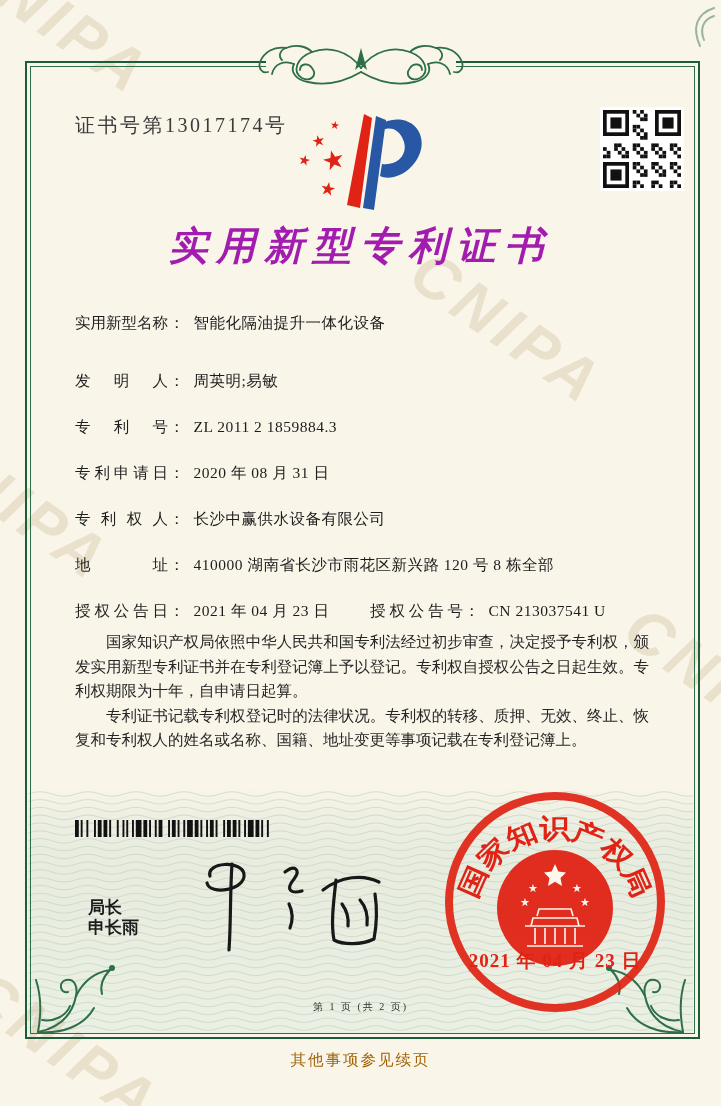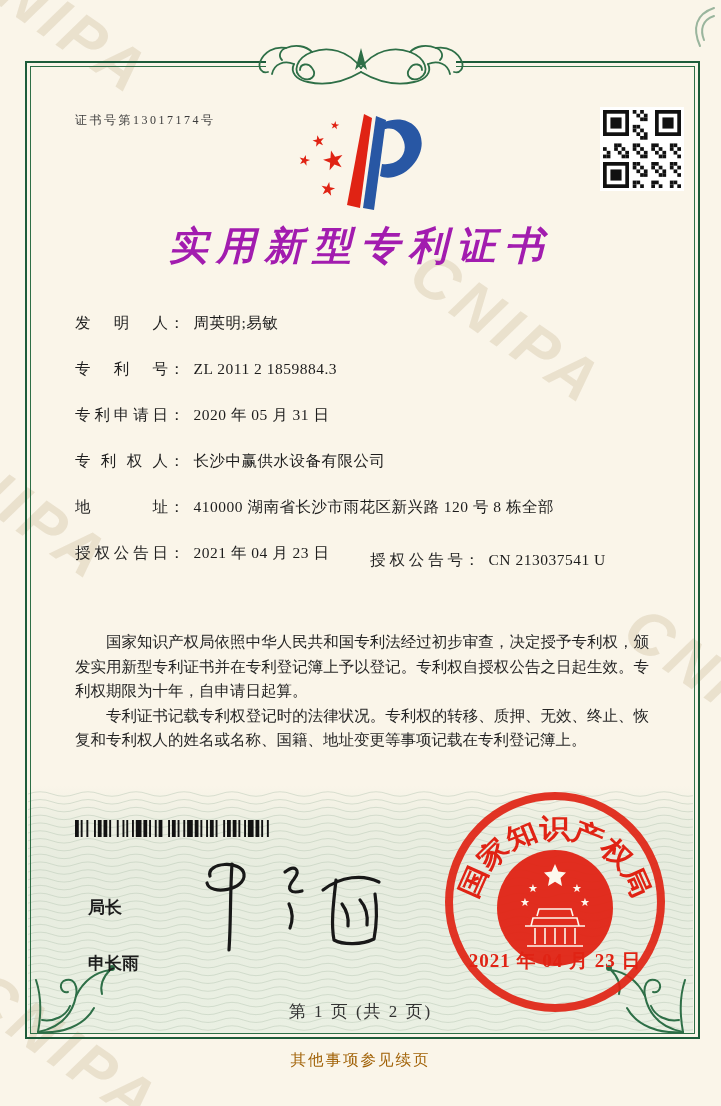--- a/index.html
+++ b/index.html
@@ -17,51 +17,51 @@
   #frame .inner{position:absolute;left:3px;top:3px;right:3px;bottom:3px;border:1px solid #2e6f47;}
 
   
   #band{position:absolute;left:28px;top:786px;width:665px;height:247px;z-index:0;
         background:linear-gradient(180deg,rgba(233,238,227,0) 0%,rgba(228,235,221,.65) 14%,#e7ecdf 34%,#eaf0e3 100%);}
   #band svg{position:absolute;left:0;top:0;}
 
   .orn{position:absolute;z-index:4;}
 
   
-  #certno{position:absolute;left:75px;top:112px;font-size:12px;letter-spacing:2.5px;color:#3b3b3b;z-index:4;}
+  #certno{position:absolute;left:75px;top:112px;font-size:20px;letter-spacing:2.5px;color:#3b3b3b;z-index:4;}
   #logo{position:absolute;left:292px;top:108px;width:136px;height:106px;z-index:4;}
   .lstar{position:absolute;color:#e02314;line-height:1;z-index:4;}
   #qr{position:absolute;left:600px;top:107px;width:78px;height:78px;background:#fff;padding:3px;z-index:4;}
   #title{position:absolute;left:0;top:219px;width:721px;text-align:center;font-size:39px;
          font-weight:600;letter-spacing:9px;color:#a21caf;z-index:4;font-style:italic;}
 
   
   #fields{position:absolute;left:75px;top:312px;width:575px;z-index:4;}
   .field-row{position:relative;margin:0 0 24px 0;font-size:15.5px;line-height:22px;color:#222;}
   .row-first{margin-bottom:36px;}
   .flabel{display:inline-block;width:93px;text-align:justify;text-align-last:justify;vertical-align:top;color:#1f1f1f;}
   .fcolon{margin-left:1px;}
   .fvalue{margin-left:9px;letter-spacing:.5px;color:#1c1c1c;}
-  .fcol2{position:absolute;left:295px;top:0;white-space:nowrap;margin-top:7px;}
+  .fcol2{position:absolute;left:295px;top:0;white-space:nowrap;}
 
   
   #paras{position:absolute;left:75px;top:630px;width:574px;z-index:4;}
   #paras p{margin:0;font-size:15.5px;line-height:24.5px;text-align:justify;text-indent:2em;color:#262626;}
 
   
   #barcode{position:absolute;left:75px;top:820px;z-index:4;}
   #dg-title{position:absolute;left:88px;top:884px;font-family:"Liberation Sans","DejaVu Sans",sans-serif;
             font-size:17px;font-weight:700;color:#1c1c1c;z-index:4;margin-top:12px;}
   #dg-name{position:absolute;left:88px;top:916px;font-family:"Liberation Sans","DejaVu Sans",sans-serif;
-           font-size:17px;font-weight:700;color:#1c1c1c;z-index:4;margin-top:36px;}
+           font-size:17px;font-weight:700;color:#1c1c1c;z-index:4;}
   #signature{position:absolute;left:190px;top:850px;z-index:4;}
   #seal{position:absolute;left:441px;top:788px;z-index:5;}
   #seal-date{position:absolute;left:443px;top:948px;width:224px;text-align:center;font-size:19px;
              font-weight:700;color:#e02314;letter-spacing:1px;z-index:6;white-space:nowrap;}
-  #pagenum{position:absolute;left:0;top:1000px;width:721px;text-align:center;font-size:17px;
+  #pagenum{position:absolute;left:0;top:1000px;width:721px;text-align:center;font-size:10px;
            letter-spacing:2px;color:#333;z-index:6;}
   #footnote{position:absolute;left:0;top:1050px;width:721px;text-align:center;font-size:15.5px;
             letter-spacing:2px;color:#a16207;z-index:4;}
 </style>
 </head>
 <body>
 
 <div id="page">
 
   <div class="wm" style="left:-55px;top:-18px;">CNIPA</div>
@@ -261,28 +261,31 @@
       <rect x="34.285714285714285" y="68.57142857142857" width="3.4285714285714284" height="3.4285714285714284" fill="#111"></rect>
       <rect x="44.57142857142857" y="68.57142857142857" width="3.4285714285714284" height="3.4285714285714284" fill="#111"></rect>
       <rect x="51.42857142857142" y="68.57142857142857" width="3.4285714285714284" height="3.4285714285714284" fill="#111"></rect>
       <rect x="61.71428571428571" y="68.57142857142857" width="3.4285714285714284" height="3.4285714285714284" fill="#111"></rect>
       <rect x="68.57142857142857" y="68.57142857142857" width="3.4285714285714284" height="3.4285714285714284" fill="#111"></rect>
     </svg>
 
   <div id="title">实用新型专利证书</div>
 
   <div id="fields">
+    <div class="field-row row-first">
+      <span class="flabel">实用新型名称</span><span class="fcolon">：</span><span class="fvalue">智能化隔油提升一体化设备</span>
+    </div>
     <div class="field-row">
       <span class="flabel">发明人</span><span class="fcolon">：</span><span class="fvalue">周英明;易敏</span>
     </div>
     <div class="field-row">
       <span class="flabel">专利号</span><span class="fcolon">：</span><span class="fvalue">ZL 2011 2 1859884.3</span>
     </div>
     <div class="field-row">
-      <span class="flabel">专利申请日</span><span class="fcolon">：</span><span class="fvalue">2020 年 05 月 31 日</span>
+      <span class="flabel">专利申请日</span><span class="fcolon">：</span><span class="fvalue">2020 年 08 月 31 日</span>
     </div>
     <div class="field-row">
       <span class="flabel">专利权人</span><span class="fcolon">：</span><span class="fvalue">长沙中赢供水设备有限公司</span>
     </div>
     <div class="field-row">
       <span class="flabel">地址</span><span class="fcolon">：</span><span class="fvalue">410000 湖南省长沙市雨花区新兴路 120 号 8 栋全部</span>
     </div>
     <div class="field-row">
       <span class="flabel">授权公告日</span><span class="fcolon">：</span><span class="fvalue">2021 年 04 月 23 日</span>
       <span class="fcol2">

